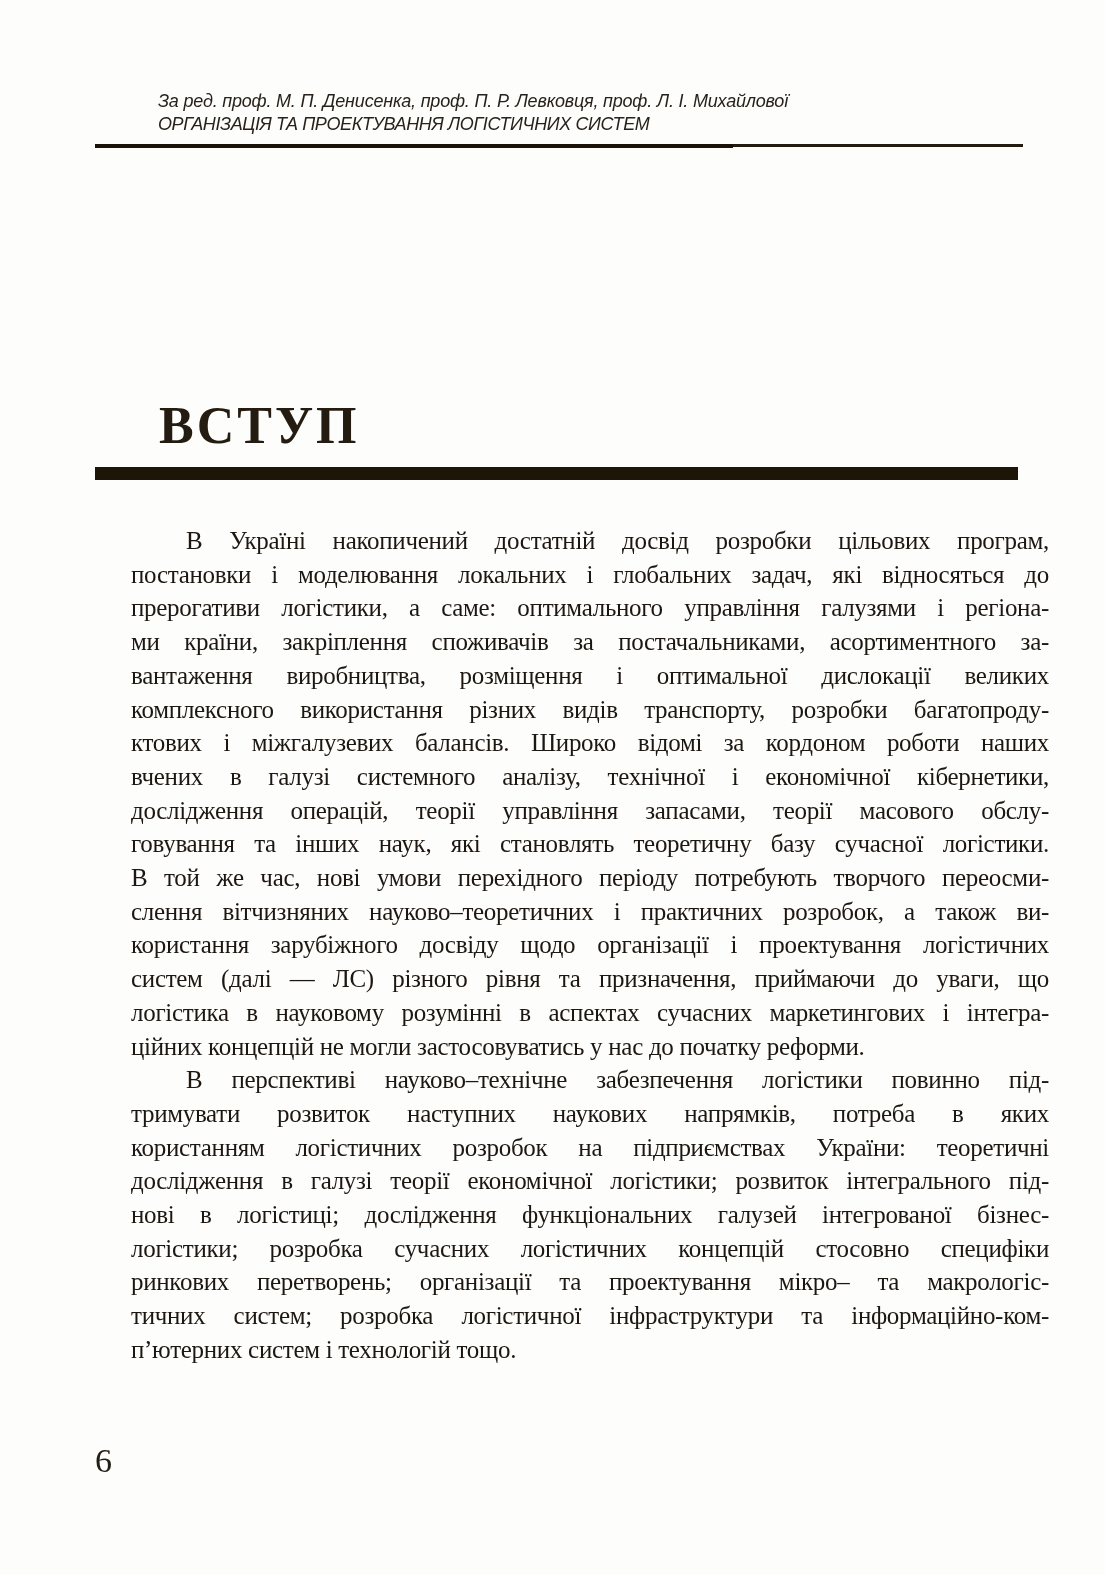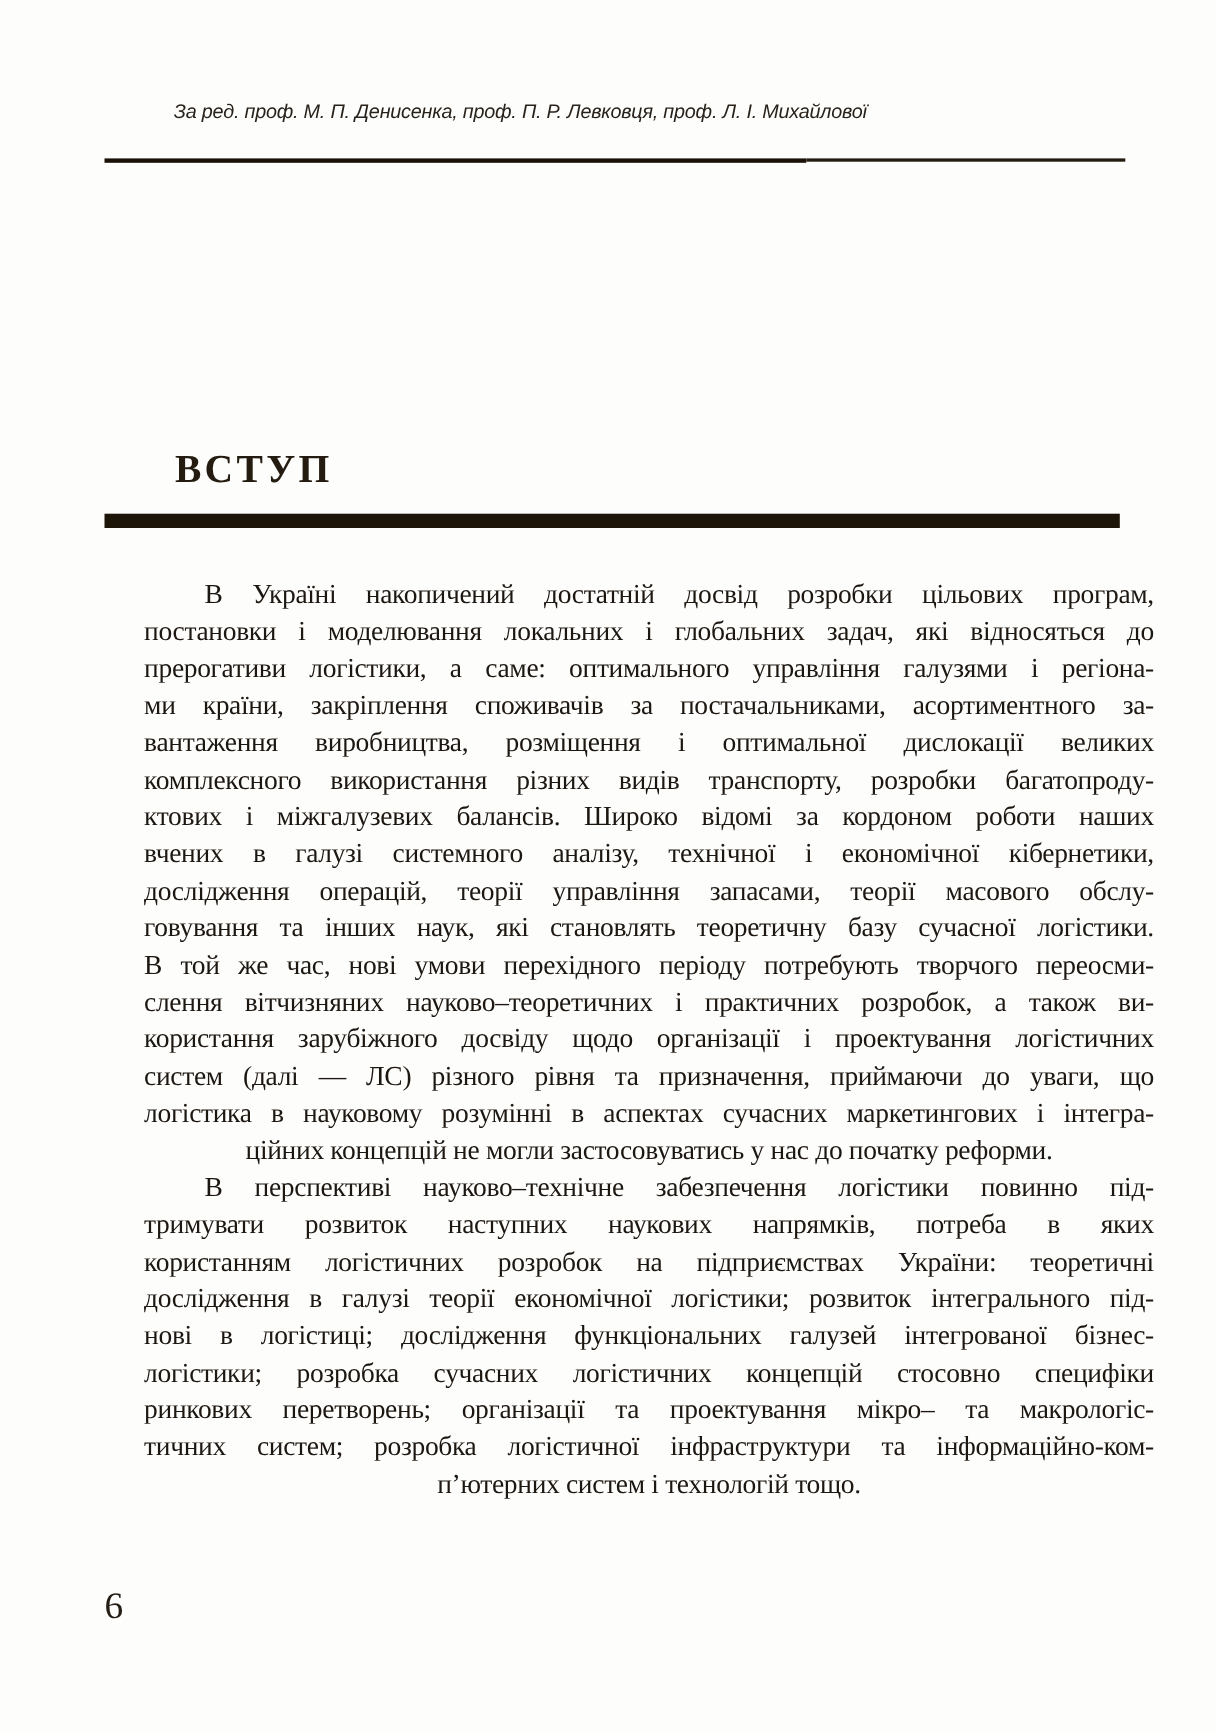--- a/index.html
+++ b/index.html
@@ -48,21 +48,21 @@
     position: absolute; left: 638px; top: 0;
     width: 290px; height: 2.5px;
     background: #231a10;
   }
 
   
   .chapter-title {
     position: absolute;
     left: 159px;
     top: 404px;
-    font-size: 36px;
+    font-size: 52px;
     line-height: 44px;
     font-weight: 700;
     letter-spacing: 3px;
     color: #241c11;
     white-space: nowrap;
   }
   .title-rule {
     position: absolute;
     left: 95px;
     top: 467px;
@@ -83,37 +83,38 @@
     color: #1d1711;
     margin-left: 36px;
   }
   .body-text .line {
     width: 100%;
     white-space: nowrap;
     text-align: justify;
     text-align-last: justify;
   }
   .body-text .line.first { text-indent: 55px; }
-  .body-text .line.last  { text-align: center; text-align-last: auto; }
+  .body-text .line.last  { text-align: left; text-align-last: auto; }
 
   
   .page-number {
     position: absolute;
     left: 95px;
     top: 1441px;
     font-size: 34px;
     line-height: 40px;
     color: #241d14;
   }
 </style>
 </head>
 <body>
 
 <header class="running-header">
   <div class="editors">За ред. проф. М. П. Денисенка, проф. П. Р. Левковця, проф. Л. І. Михайлової</div>
+  <div class="book-title">ОРГАНІЗАЦІЯ ТА ПРОЕКТУВАННЯ ЛОГІСТИЧНИХ СИСТЕМ</div>
 </header>
 
 <div class="header-rule">
   <span class="seg-thick"></span>
   <span class="seg-thin"></span>
 </div>
 
 <h1 class="chapter-title">ВСТУП</h1>
 
 <div class="title-rule"></div>

